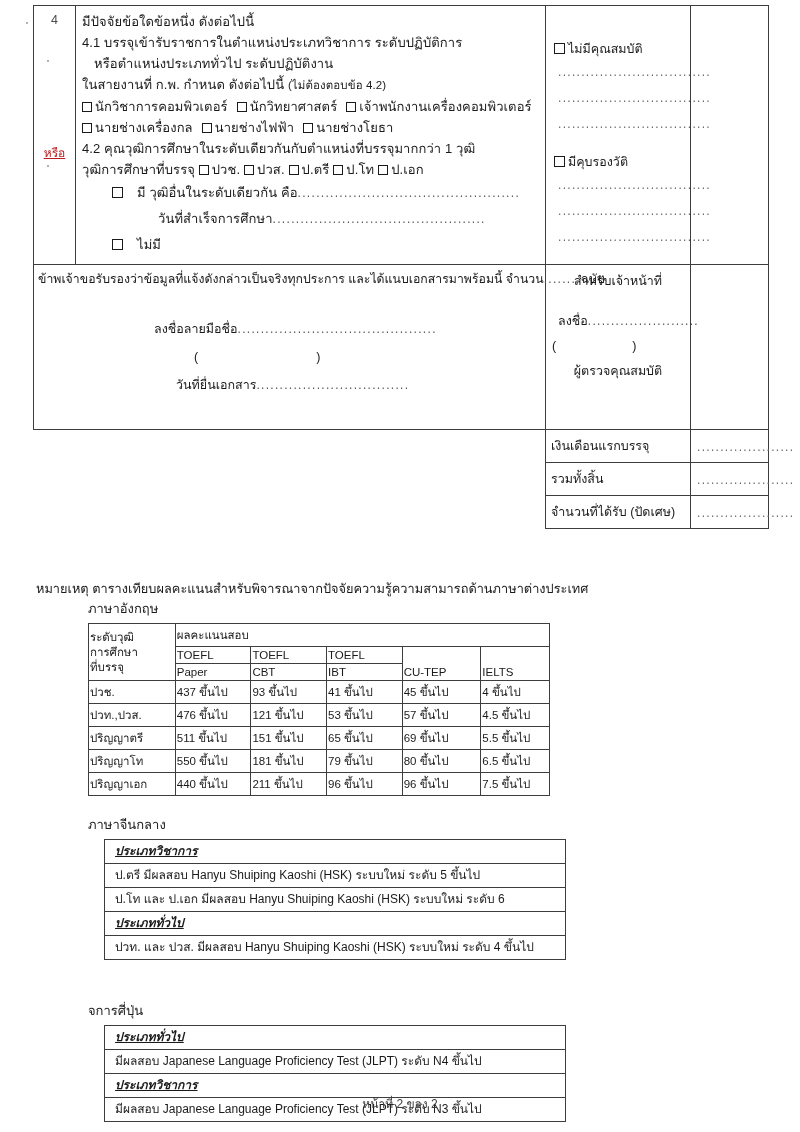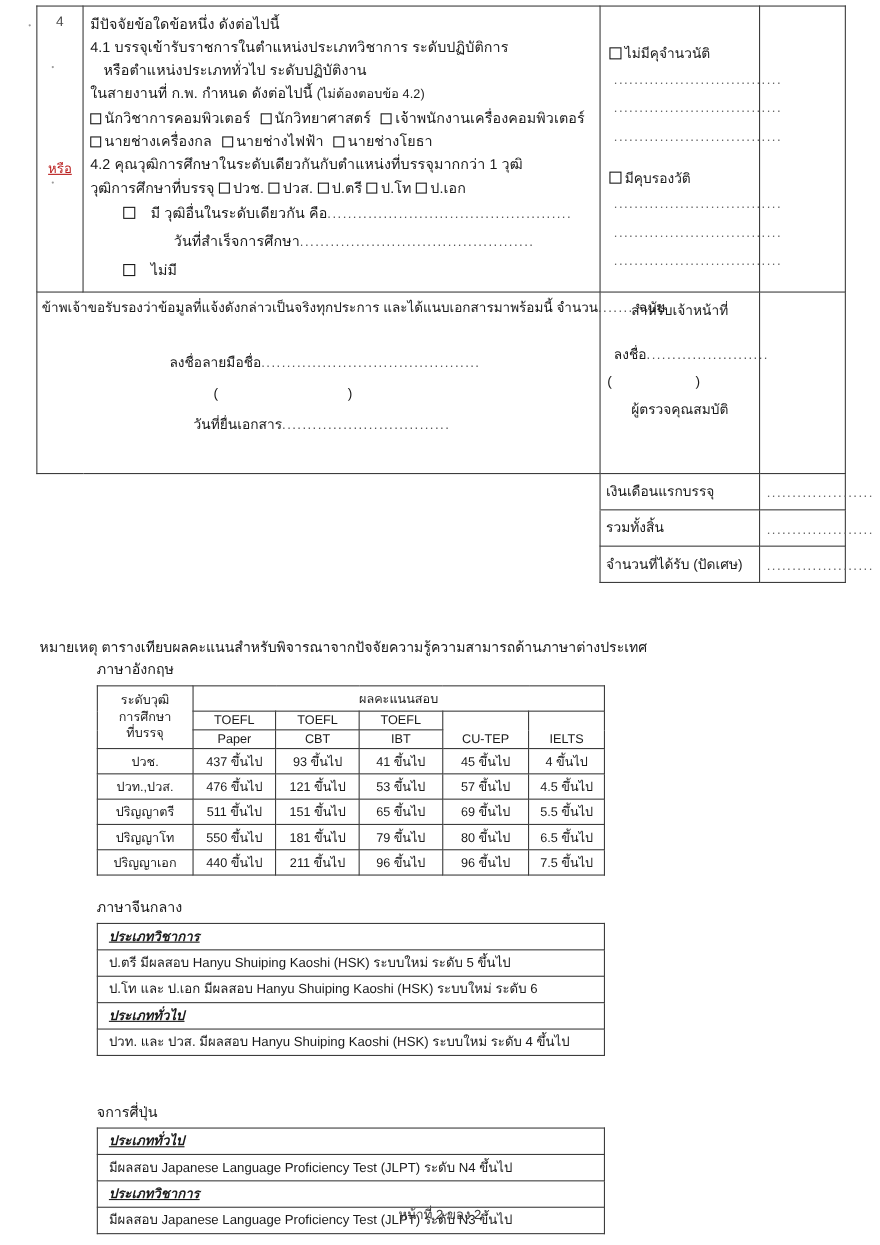--- a/index.html
+++ b/index.html
@@ -177,36 +177,36 @@
   
   .eng-table {
     border-collapse: collapse;
     table-layout: fixed;
     margin-left: 52px;
     width: 462px;
   }
   .eng-table td, .eng-table th {
     border: 1px solid #3d3d3d;
     font-size: 11.5px;
-    text-align: center;
+    text-align: left;
     padding: 2px 1px;
     font-weight: normal;
   }
   .eng-table .hdr-lvl { width: 86px; }
   .eng-table .hdr-c { width: 75px; }
   .eng-table .hdr-cu { width: 78px; }
   .eng-table .hdr-ie { width: 68px; }
   .eng-table .lvl-cell { font-size: 11.5px; }
   .eng-table .stack { line-height: 15px; }
 
   
   .list-table {
     border-collapse: collapse;
     table-layout: fixed;
-    margin-left: 52px;
+    margin-left: 68px;
     width: 462px;
   }
   .list-table td {
     border: 1px solid #3d3d3d;
     font-size: 12px;
     padding: 3px 6px 3px 10px;
     line-height: 17px;
     white-space: nowrap;
   }
   .list-table td.cat {
@@ -294,21 +294,21 @@
           <div class="ln indent2" style="line-height:25px;">
             <span class="cb lg" style="margin-right:14px;"></span><span>ไม่มี</span>
           </div>
         </div>
       </td>
 
       <td>
         <div class="mid-inner">
           <div style="height:26px"></div>
           <div class="mid-line">
-            <span class="cb lg"></span><span>ไม่มีคุจำนวนัติ</span>
+            <span class="cb lg"></span><span>ไม่มีคุณสมบัติ</span>
           </div>
           <div class="dotrow">.................................</div>
           <div class="dotrow">.................................</div>
           <div class="dotrow">.................................</div>
           <div style="height:16px"></div>
           <div class="mid-line">
             <span class="cb lg"></span><span>มีคุบรองวัติ</span>
           </div>
           <div class="dotrow">.................................</div>
           <div class="dotrow">.................................</div>

